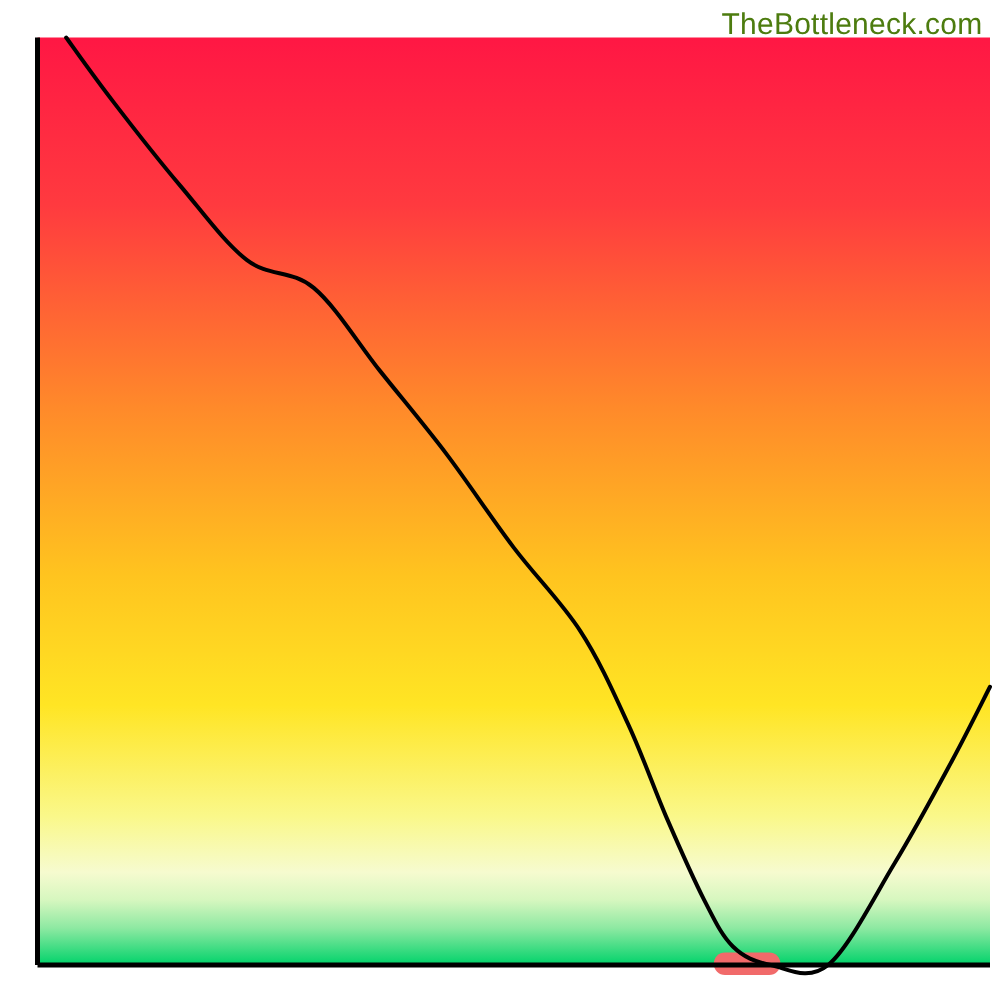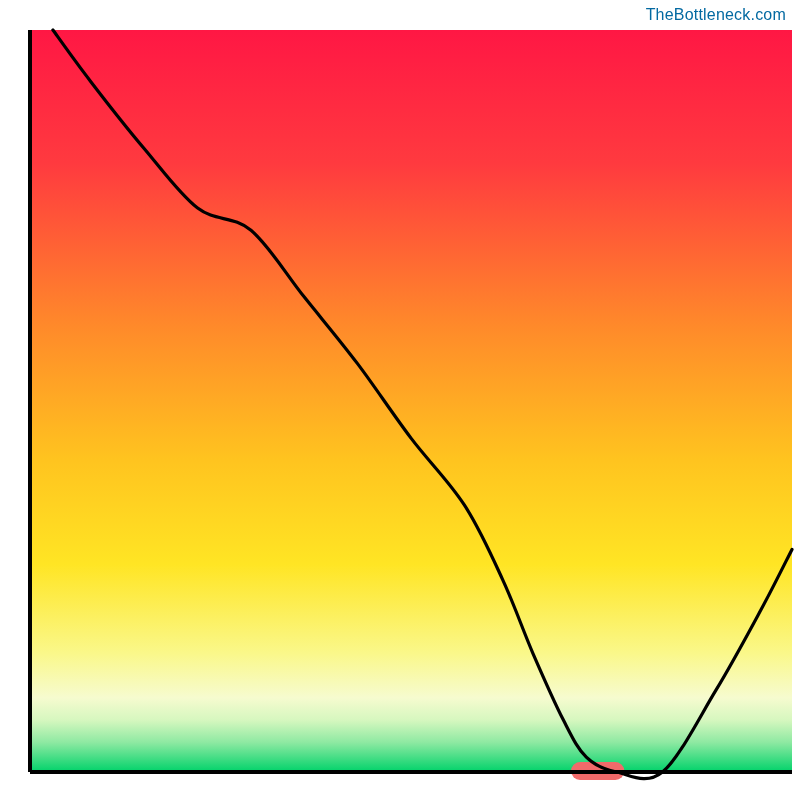--- a/index.html
+++ b/index.html
@@ -12,23 +12,23 @@
   }
   .chart-wrapper {
     position: relative;
     width: 800px;
     height: 800px;
   }
   .watermark {
     position: absolute;
     top: 6px;
     right: 14px;
-    color: #0369a1;
+    color: #4d7c0f;
     font-family: Arial, Helvetica, sans-serif;
-    font-size: 16px;
+    font-size: 24px;
     letter-spacing: 0.2px;
     font-weight: 400;
     text-align: right;
   }
   svg.chart {
     position: absolute;
     top: 0;
     left: 0;
   }
 </style>

